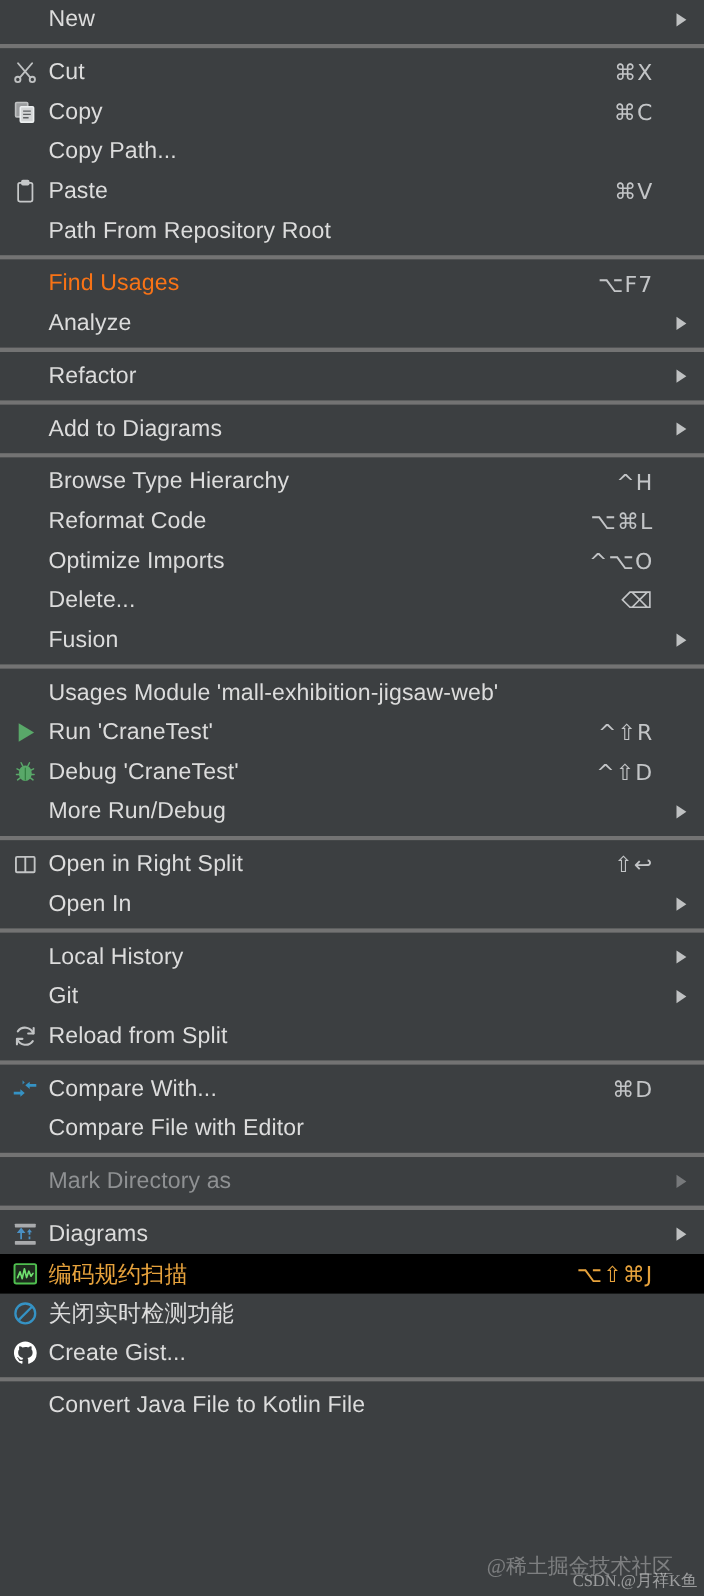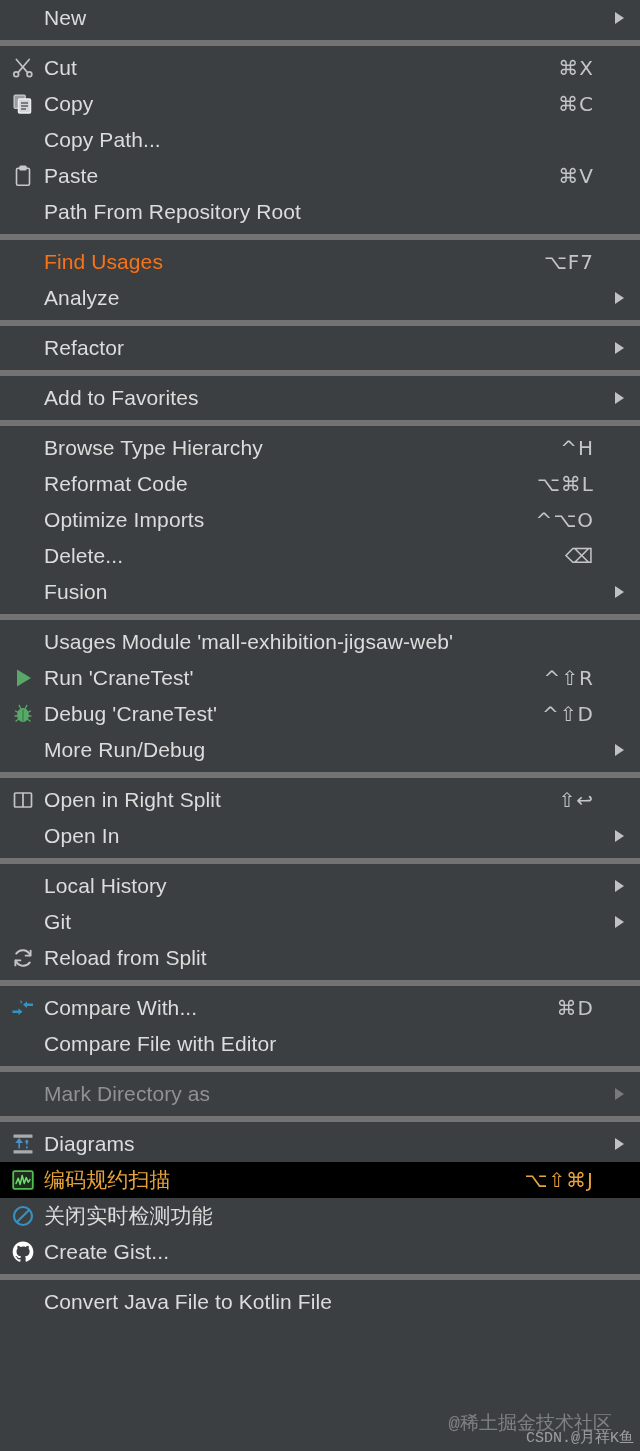--- a/index.html
+++ b/index.html
@@ -19,21 +19,21 @@
     width: 640px;
     height: 1451px;
     background: #3c3f41;
     box-sizing: border-box;
     display: flex;
     flex-direction: column;
     position: relative;
   }
 
   .group {
-    border-bottom: 6px solid #737373;
+    border-bottom: 4px solid #737373;
     background: #3c3f41;
     padding: 4px 0;
   }
   .group.first { padding-top: 0; }
   .group.last { border-bottom: none; }
 
   .row {
     height: 36px;
     display: flex;
     align-items: center;
@@ -109,21 +109,21 @@
   .row.disabled .arrow i { border-left-color: #77797b; }
 
   
   .watermark {
     position: absolute;
     right: 6px;
     bottom: 4px;
     pointer-events: none;
     line-height: 1.05;
     text-align: right;
-    font-family: Liberation Mono, monospace;
+    font-family: Liberation Serif, serif;
   }
   .wm1 {
     color: rgba(225,225,225,0.40);
     font-size: 19px;
     margin-right: 22px;
   }
   .wm2 {
     color: rgba(235,235,235,0.55);
     font-size: 15px;
     margin-top: -4px;
@@ -229,21 +229,21 @@
           <span class="icon empty"></span>
           <span class="label">Refactor</span>
           <span class="arrow">
             <i></i>
           </span>
         </div>
       </div>
       <div class="group">
         <div class="row">
           <span class="icon empty"></span>
-          <span class="label">Add to Favorites</span>
+          <span class="label">Add to Diagrams</span>
           <span class="arrow">
             <i></i>
           </span>
         </div>
       </div>
       <div class="group">
         <div class="row">
           <span class="icon empty"></span>
           <span class="label">Browse Type Hierarchy</span>
           <span class="shortcut">^H</span>

